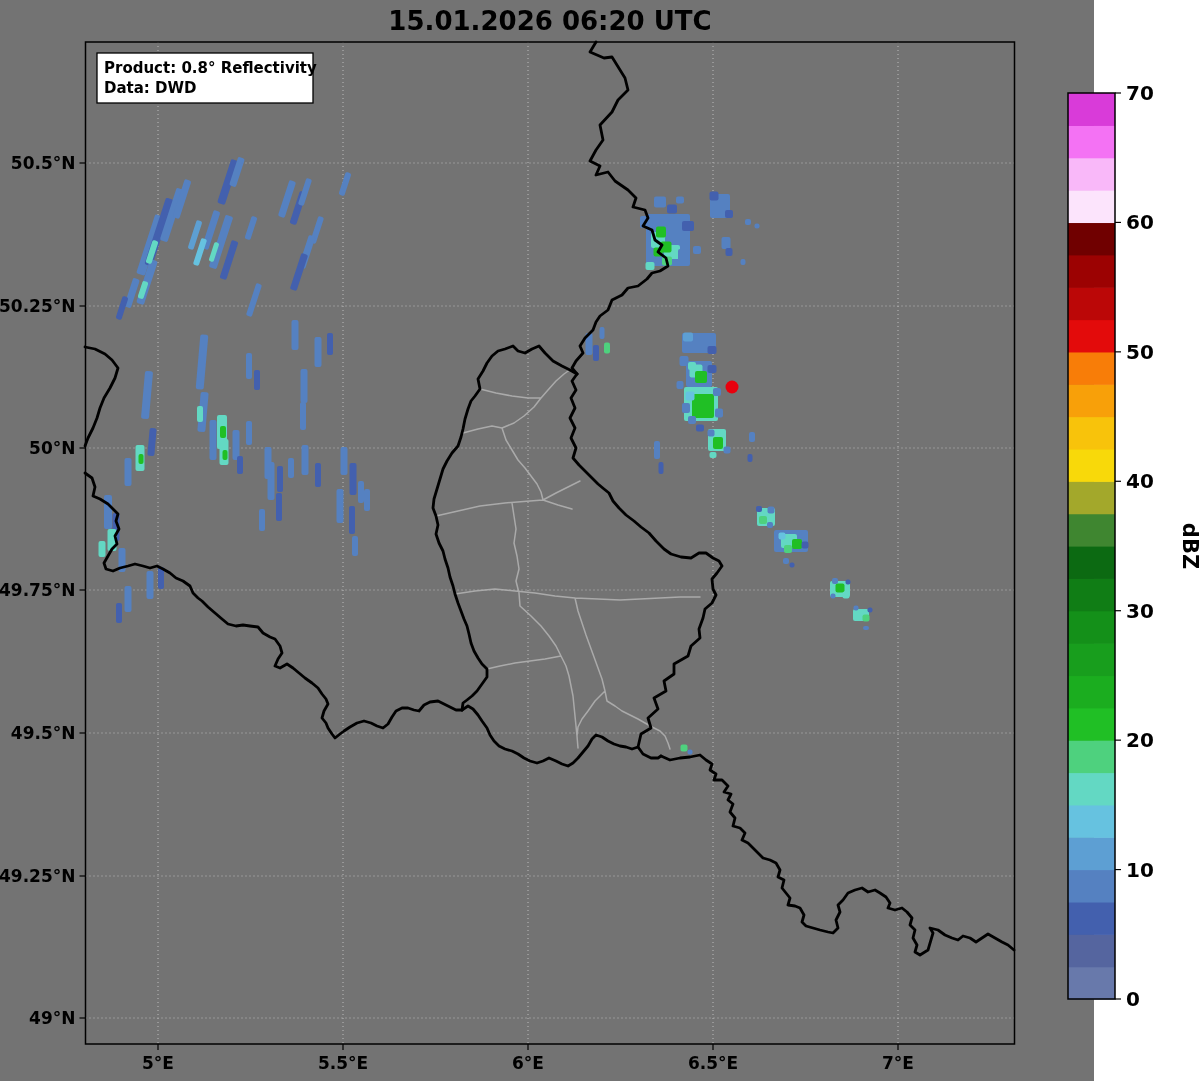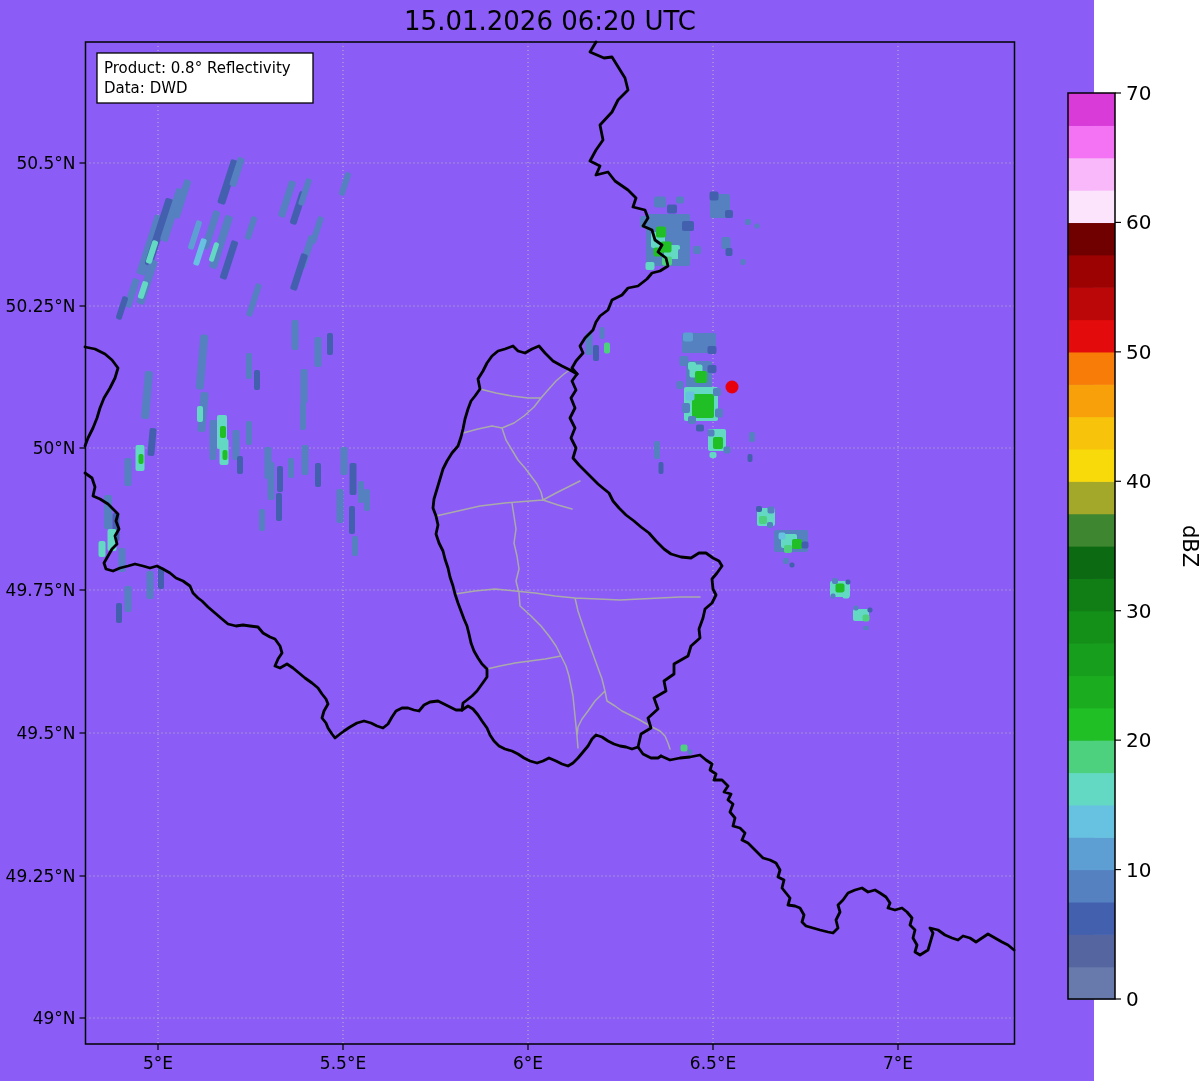--- a/index.html
+++ b/index.html
@@ -1,17 +1,17 @@
 <!DOCTYPE html>
 <html><head>
 <meta charset="utf-8">
 <style>
   html,body{margin:0;padding:0;background:#ffffff;}
-  .fig-wrap{position:relative;width:1094px;height:1081px;background:#8b5cf6;
-            font-family:"DejaVu Sans","Liberation Sans",sans-serif;}
+  .fig-wrap{position:relative;width:1094px;height:1081px;background:#737373;
+            font-family:"DejaVu Sans","Liberation Sans",sans-serif;font-weight:bold;}
   svg text{font-family:"DejaVu Sans","Liberation Sans",sans-serif;fill:#000;}
   .title-text{font-size:26px;}
   .tick-label{font-size:17px;}
   .cb-label{font-size:20px;}
   .cb-axis-title{font-size:21px;}
   .annot-text{font-size:15px;}
 </style>
 </head>
 <body>
 

